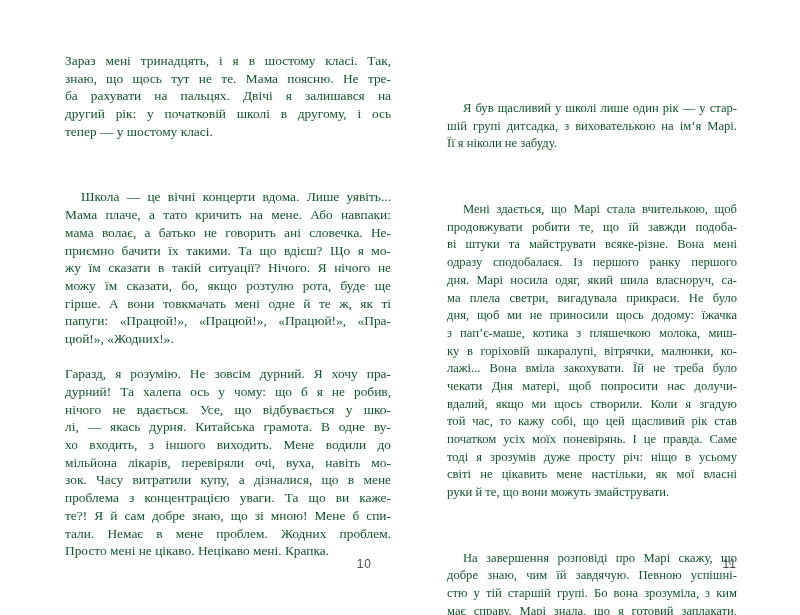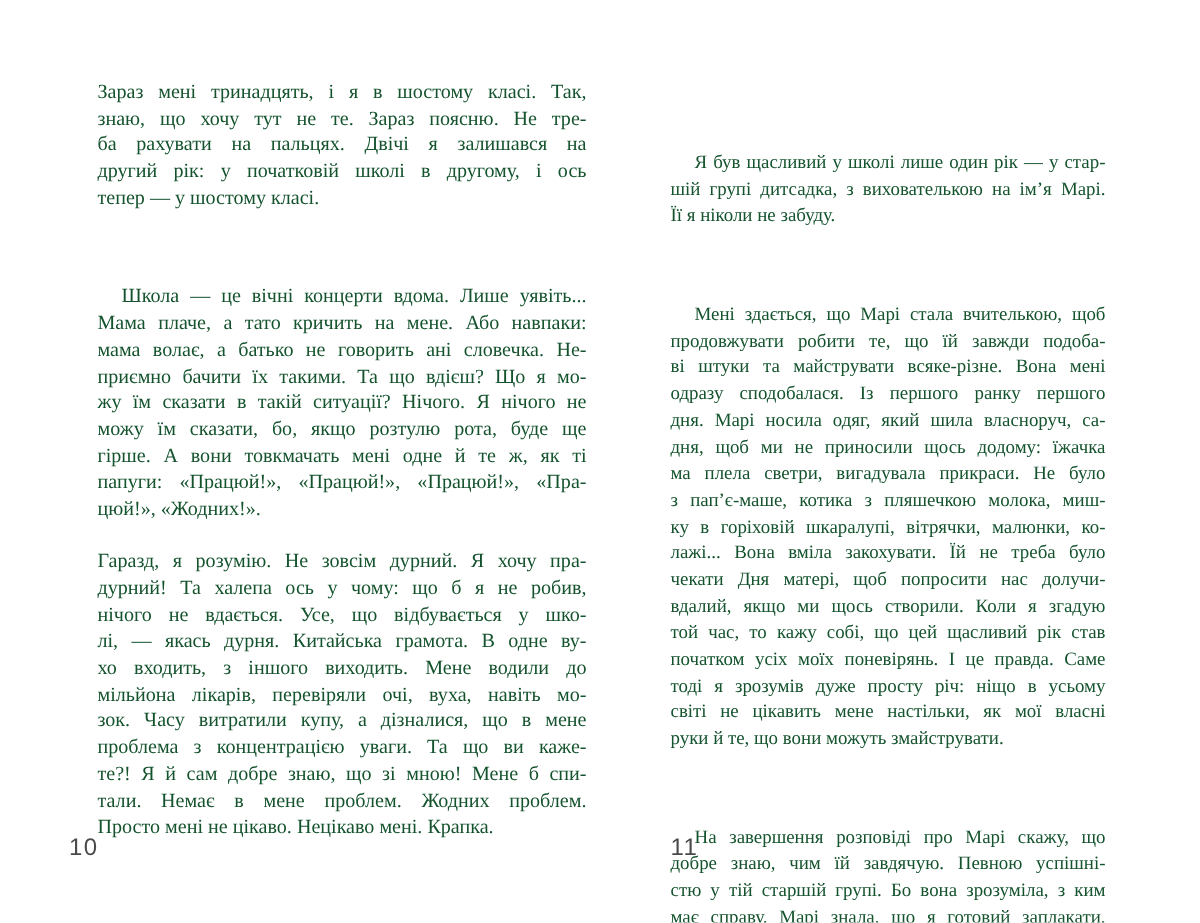--- a/index.html
+++ b/index.html
@@ -43,37 +43,37 @@
     overflow: visible;
   }
   .line.para-end { text-align-last: left; }
   .line.indent   { text-indent: 16px; margin-top: 48px; }
   .line.gap      { margin-top: 17.7px; }
   .page-number {
     position: absolute;
     top: 557px;
     left: 0;
     width: 100%;
-    text-align: left;
+    text-align: right;
     font-family: "Liberation Sans", sans-serif;
-    font-size: 16px;
+    font-size: 12px;
     letter-spacing: 1px;
     color: #4a4a4a;
   }
   .page-left .page-number { transform: translateX(-19px); }
 </style>
 </head>
 <body>
 
 <div class="spread">
 
   <div class="page page-left">
     <div class="page-text">
         <div class="line">Зараз мені тринадцять, і я в шостому класі. Так,</div>
-        <div class="line">знаю, що хочу тут не те. Зараз поясню. Не тре-</div>
+        <div class="line">знаю, що щось тут не те. Мама поясню. Не тре-</div>
         <div class="line">ба рахувати на пальцях. Двічі я залишався на</div>
         <div class="line">другий рік: у початковій школі в другому, і ось</div>
         <div class="line para-end">тепер — у шостому класі.</div>
         <div class="line indent">Школа — це вічні концерти вдома. Лише уявіть...</div>
         <div class="line">Мама плаче, а тато кричить на мене. Або навпаки:</div>
         <div class="line">мама волає, а батько не говорить ані словечка. Не-</div>
         <div class="line">приємно бачити їх такими. Та що вдієш? Що я мо-</div>
         <div class="line">жу їм сказати в такій ситуації? Нічого. Я нічого не</div>
         <div class="line">можу їм сказати, бо, якщо розтулю рота, буде ще</div>
         <div class="line">гірше. А вони товкмачать мені одне й те ж, як ті</div>
@@ -97,22 +97,22 @@
   <div class="page page-right">
     <div class="page-text">
         <div class="line indent">Я був щасливий у школі лише один рік — у стар-</div>
         <div class="line">шій групі дитсадка, з вихователькою на ім’я Марі.</div>
         <div class="line para-end">Її я ніколи не забуду.</div>
         <div class="line indent">Мені здається, що Марі стала вчителькою, щоб</div>
         <div class="line">продовжувати робити те, що їй завжди подоба-</div>
         <div class="line">ві штуки та майструвати всяке-різне. Вона мені</div>
         <div class="line">одразу сподобалася. Із першого ранку першого</div>
         <div class="line">дня. Марі носила одяг, який шила власноруч, са-</div>
+        <div class="line">ма плела светри, вигадувала прикраси. Не було</div>
         <div class="line">дня, щоб ми не приносили щось додому: їжачка</div>
-        <div class="line">ма плела светри, вигадувала прикраси. Не було</div>
         <div class="line">з пап’є-маше, котика з пляшечкою молока, миш-</div>
         <div class="line">ку в горіховій шкаралупі, вітрячки, малюнки, ко-</div>
         <div class="line">лажі... Вона вміла закохувати. Їй не треба було</div>
         <div class="line">чекати Дня матері, щоб попросити нас долучи-</div>
         <div class="line">вдалий, якщо ми щось створили. Коли я згадую</div>
         <div class="line">той час, то кажу собі, що цей щасливий рік став</div>
         <div class="line">початком усіх моїх поневірянь. І це правда. Саме</div>
         <div class="line">тоді я зрозумів дуже просту річ: ніщо в усьому</div>
         <div class="line">світі не цікавить мене настільки, як мої власні</div>
         <div class="line para-end">руки й те, що вони можуть змайструвати.</div>

